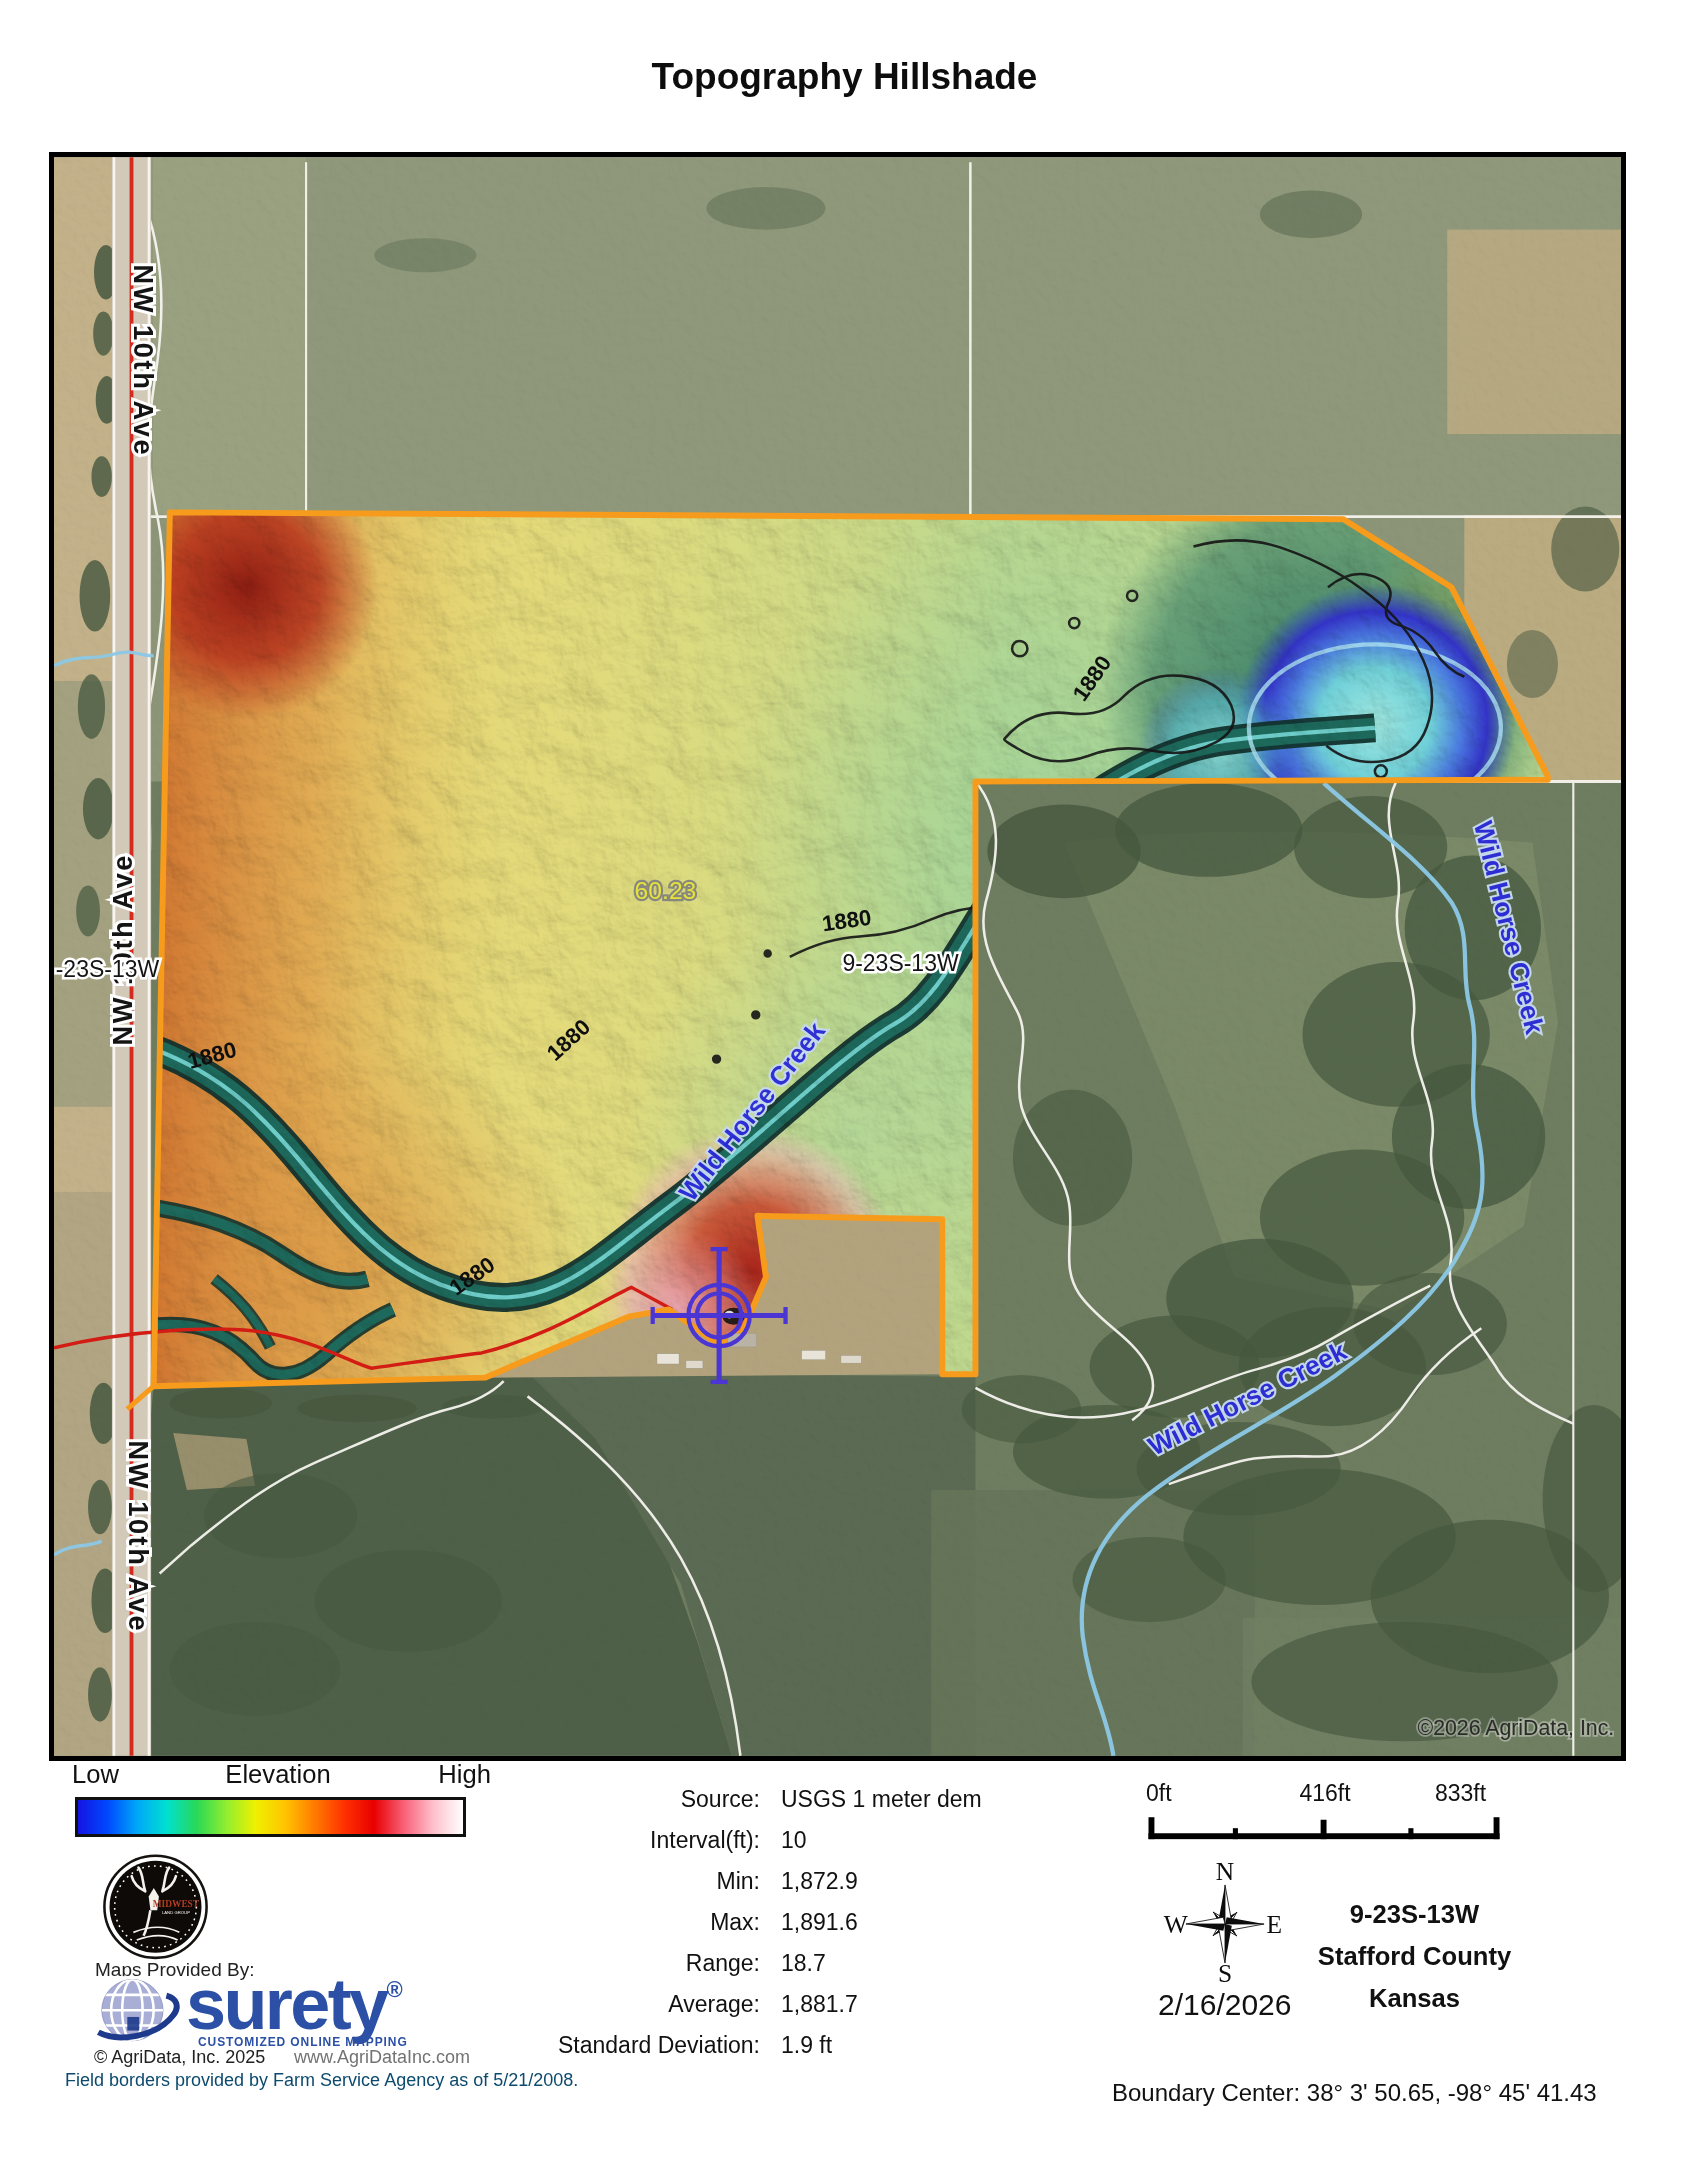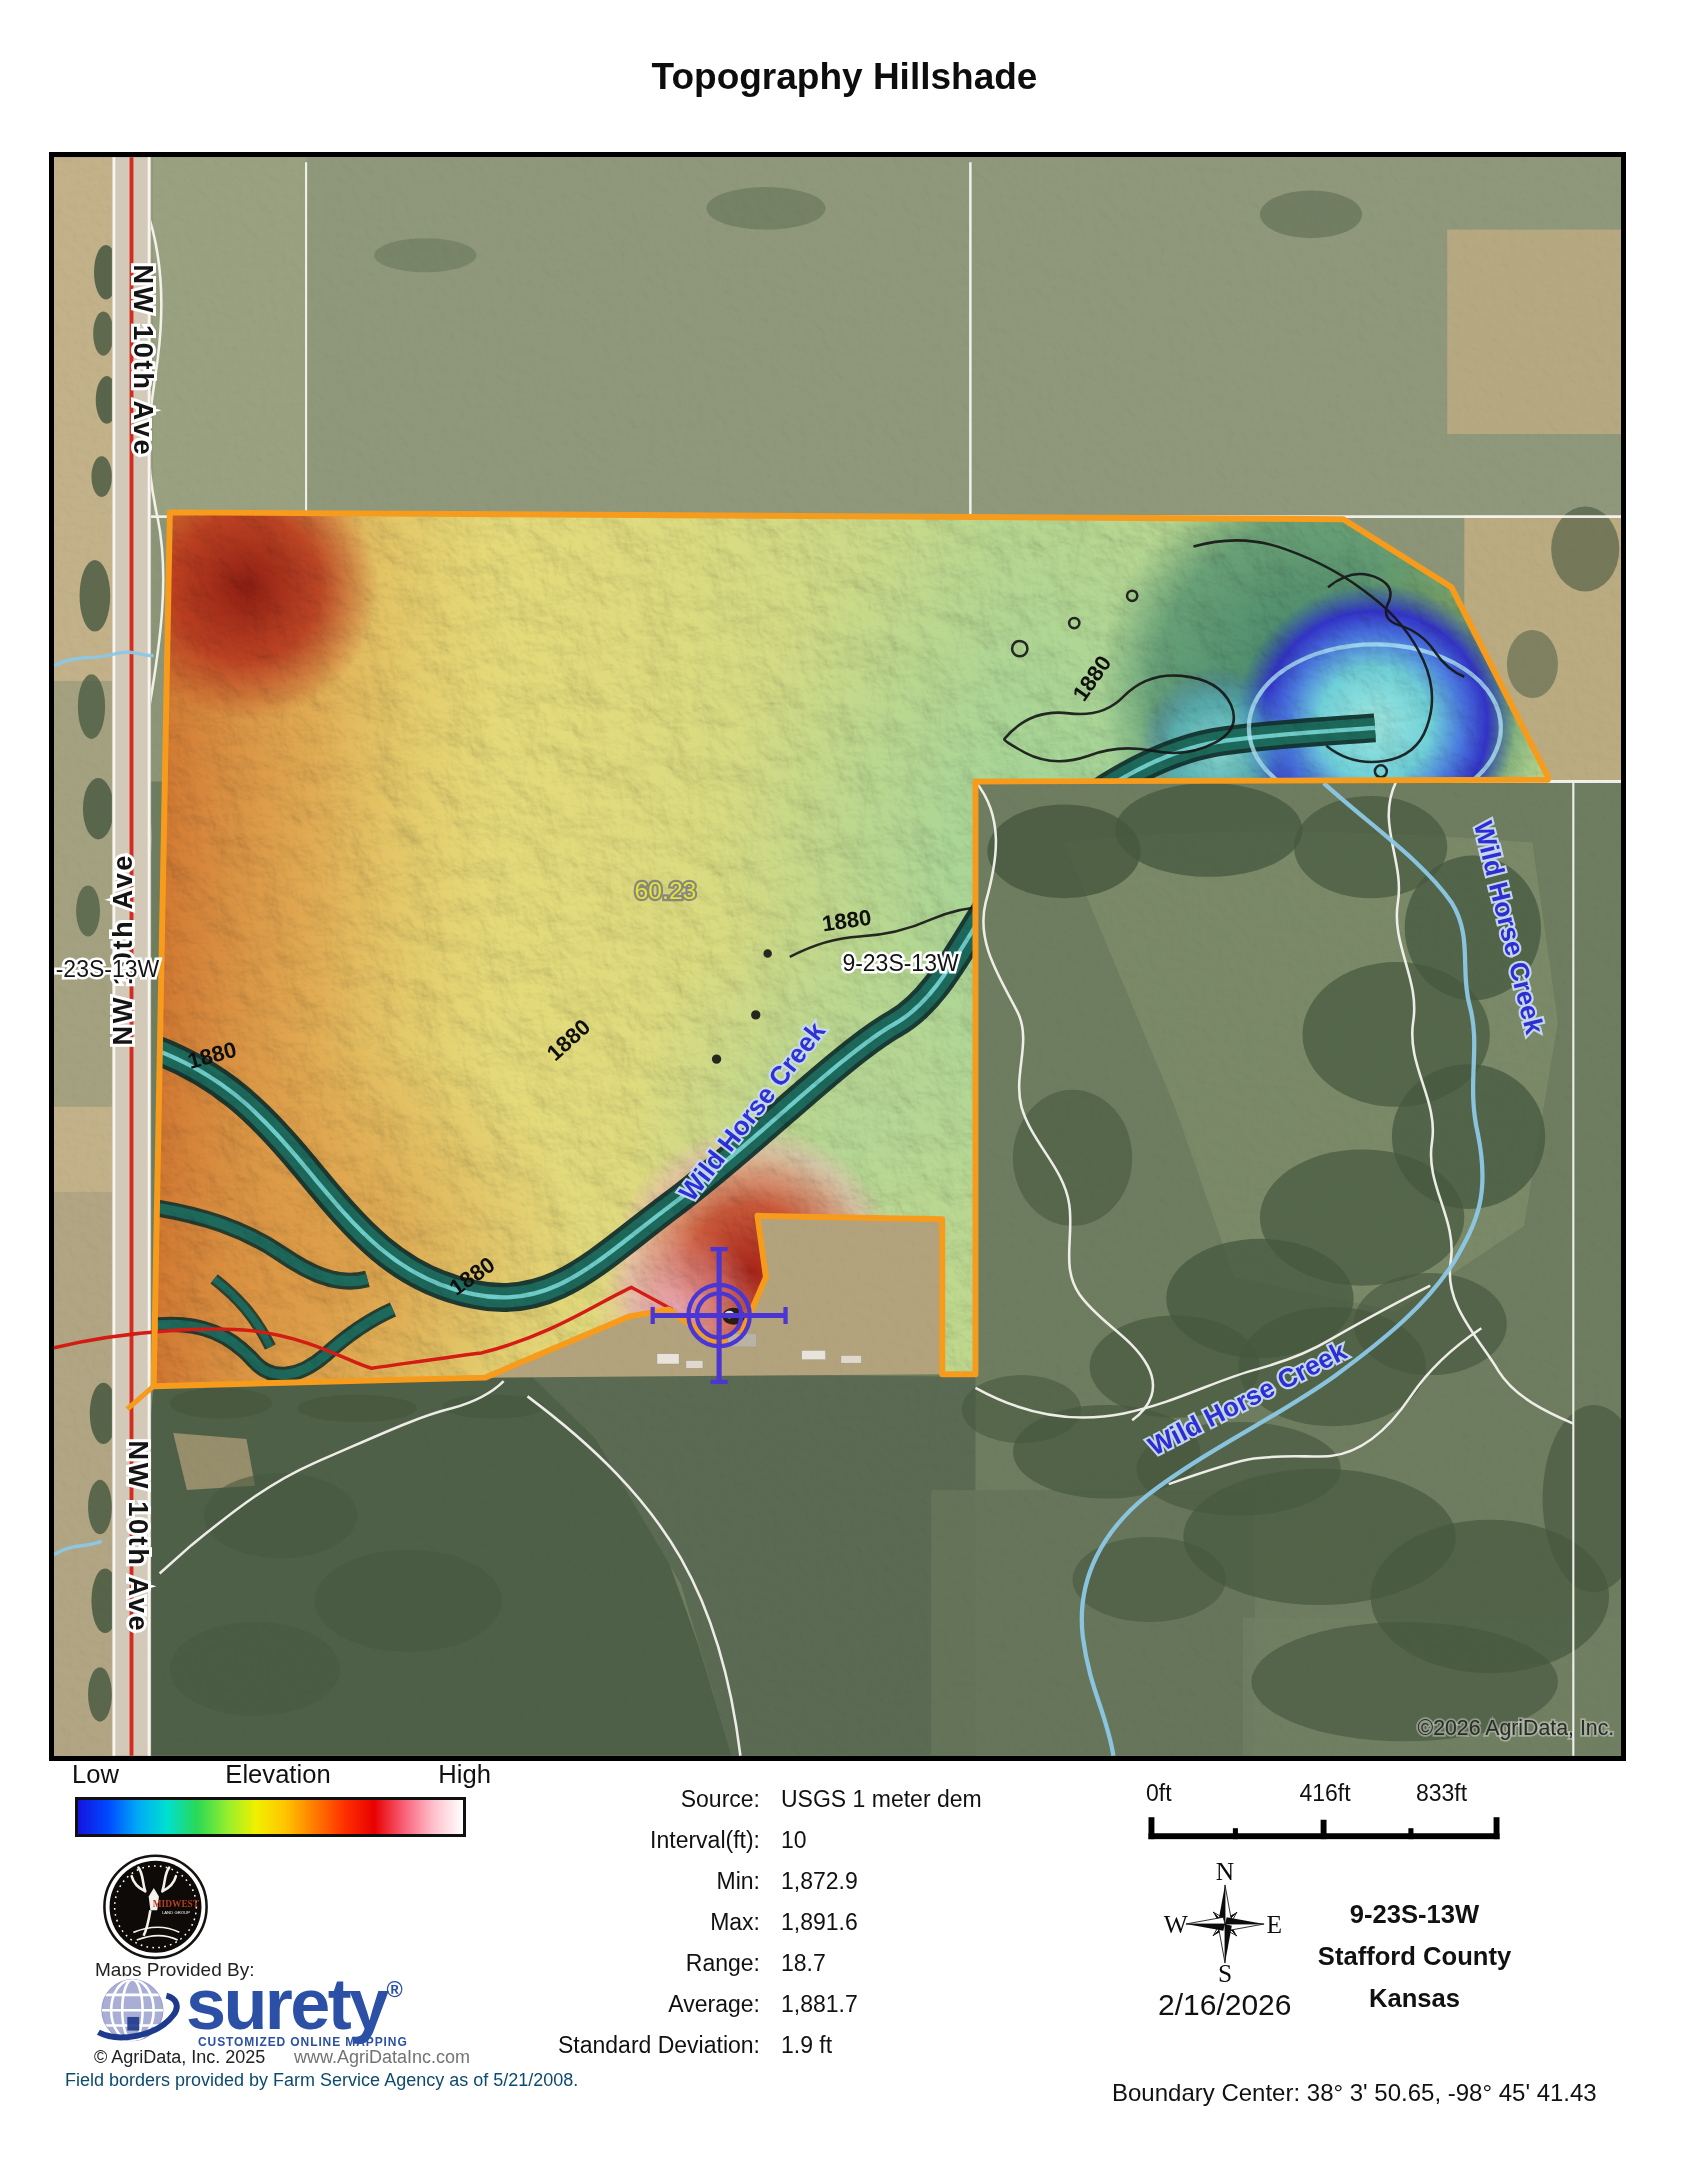--- a/index.html
+++ b/index.html
@@ -25,21 +25,21 @@
   #legend-bar{left:75px;top:1797px;width:385px;height:34px;border:3.4px solid #101010;}
   
   #stats{left:467px;top:1779px;}
   .srow{display:flex;height:41px;align-items:center;}
   .slabel{width:293px;text-align:right;font-size:23px;}
   .sval{margin-left:21px;font-size:23px;}
   
   .scale-label{font-size:23px;color:#111;}
   #sc0{left:1146px;top:1780px;}
   #sc1{left:1261px;top:1780px;width:128px;text-align:center;}
-  #sc2{left:1416px;top:1780px;width:89px;text-align:left;}
+  #sc2{left:1416px;top:1780px;width:89px;text-align:center;}
   #scalebar{left:1147px;top:1813px;}
   
   #compass{left:1161px;top:1862px;}
   .compass-letter{font-family:"Liberation Serif",serif;font-size:30px;fill:#0c0c0c;}
   #compass-date{left:1158px;top:1988px;width:133px;font-size:30px;}
   #loc{left:1302px;top:1893px;width:225px;text-align:center;font-size:25.6px;font-weight:700;line-height:42px;}
   #boundary-center{left:1112px;top:2043px;width:511px;font-size:24px;margin-top:36px;}
   
   #badge{left:101px;top:1854px;}
   #maps-provided{left:95px;top:1959px;font-size:19px;color:#222;}

